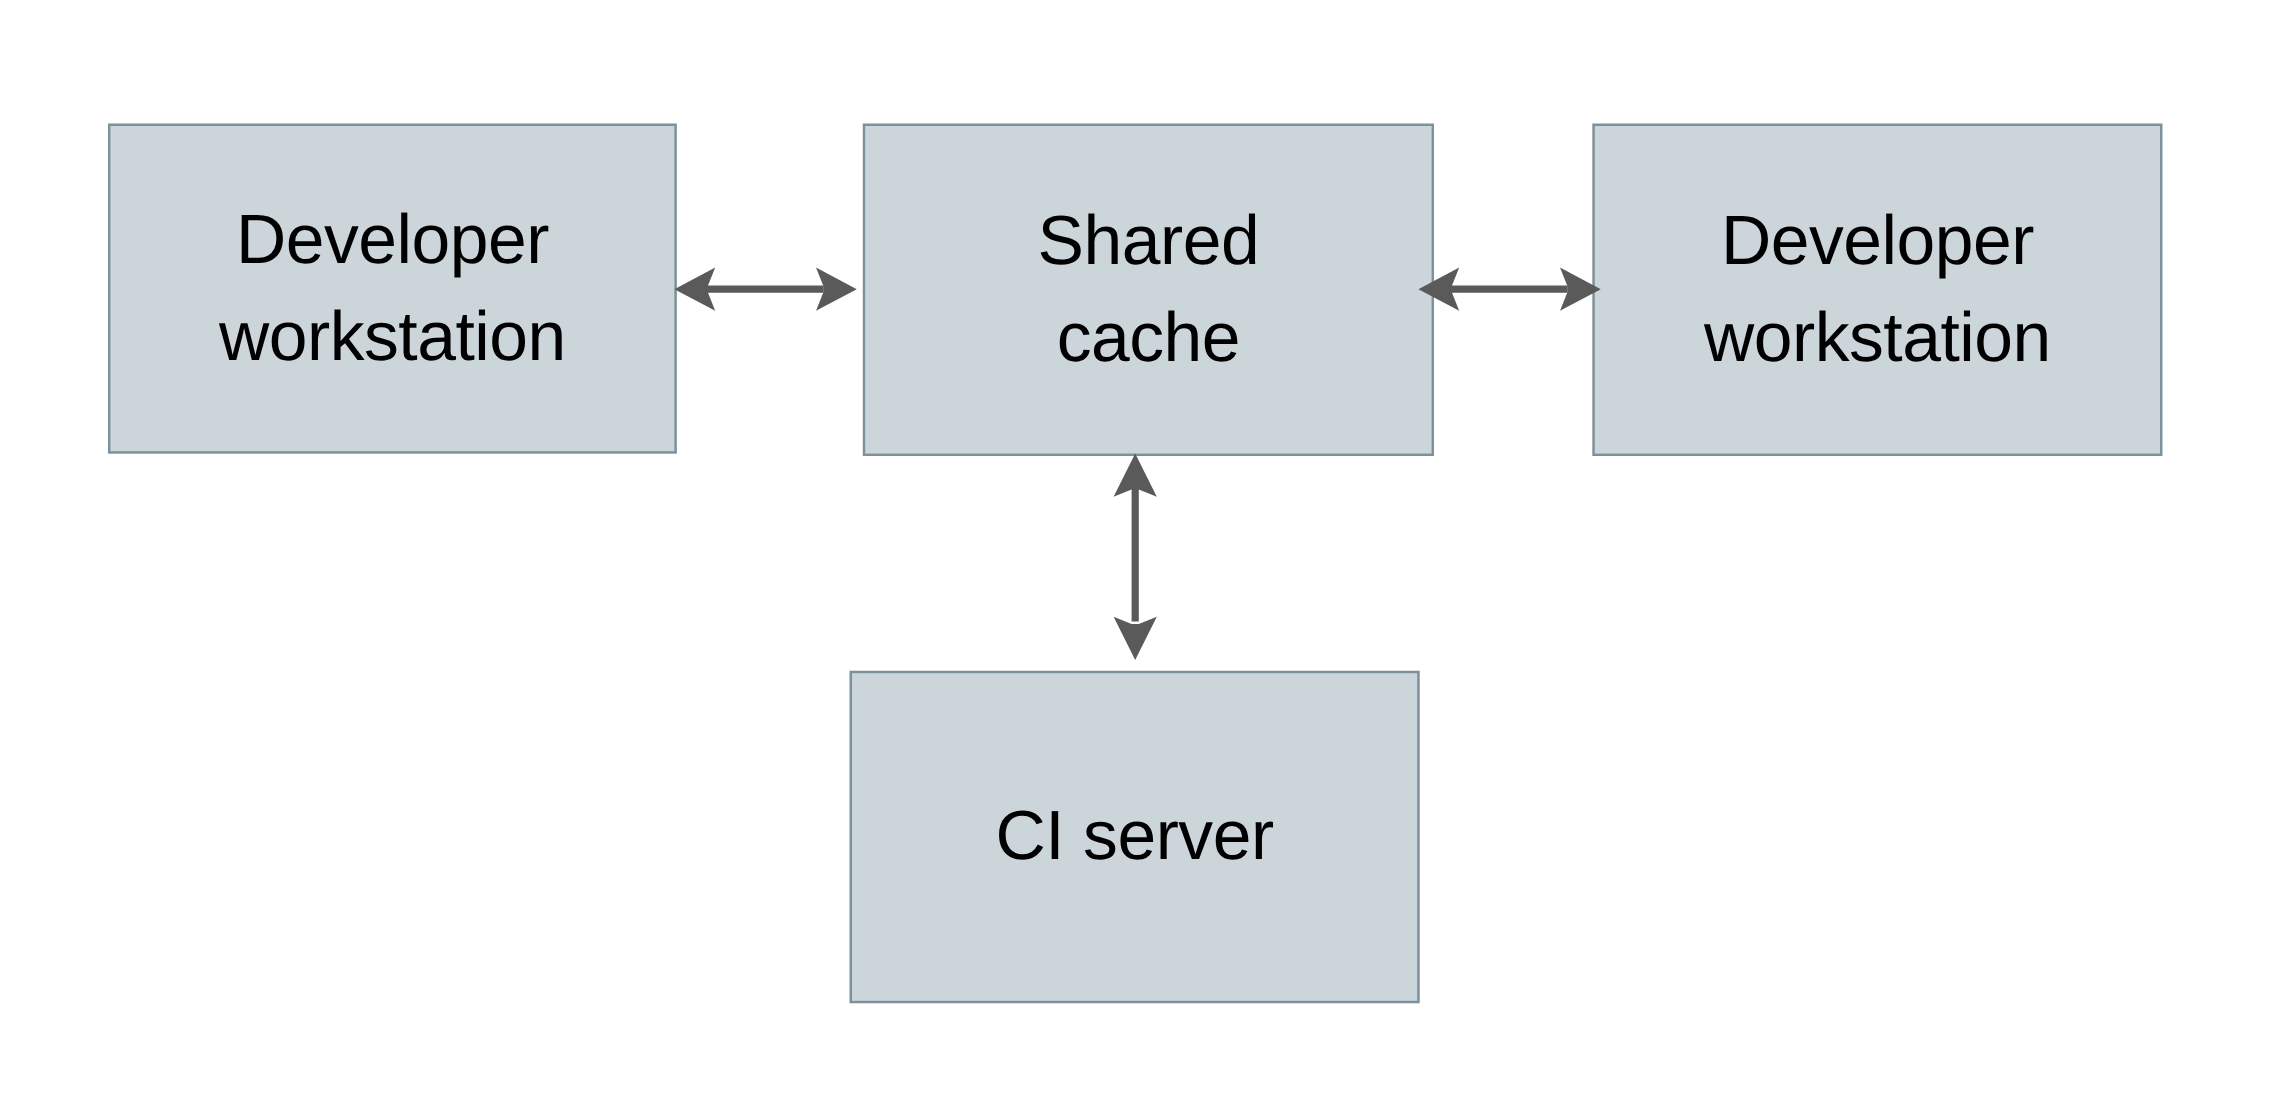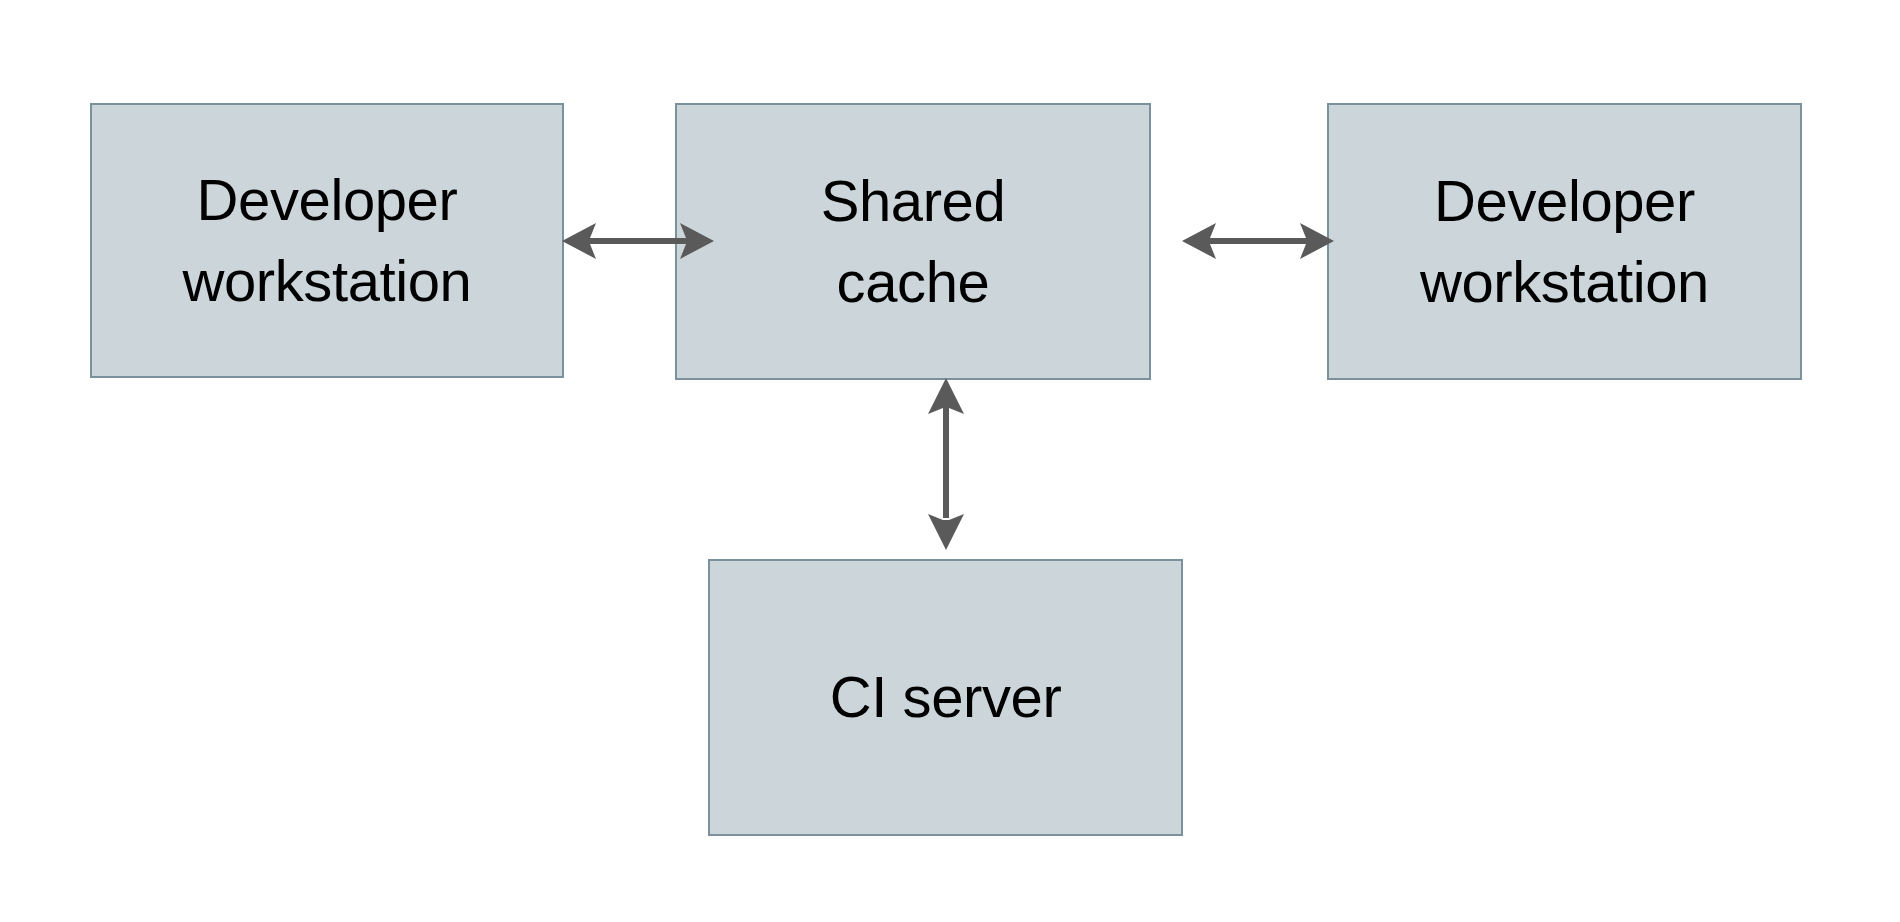--- a/index.html
+++ b/index.html
@@ -34,21 +34,21 @@
     font-size: 58px;
     font-weight: 400;
     line-height: 1.38;
     color: #000000;
     letter-spacing: -0.4px;
     white-space: pre-line;
     padding: 0 10px;
   }
   
   #node-dev-left  { left: 90px;   top: 103px; width: 474px; height: 275px; }
-  #node-shared    { left: 675px;  top: 103px; width: 476px; height: 277px; }
+  #node-shared    { left: 719px;  top: 103px; width: 476px; height: 277px; }
   #node-dev-right { left: 1327px; top: 103px; width: 475px; height: 277px; }
   #node-ci        { left: 708px;  top: 559px; width: 475px; height: 277px; }
 
   .edge-svg {
     position: absolute;
     overflow: visible;
     pointer-events: none;
   }
   #edge-left-shared   { left: 560px; top: 200px; width: 156px; height: 90px; }
   #edge-shared-right  { left: 1180px; top: 200px; width: 156px; height: 90px; }

